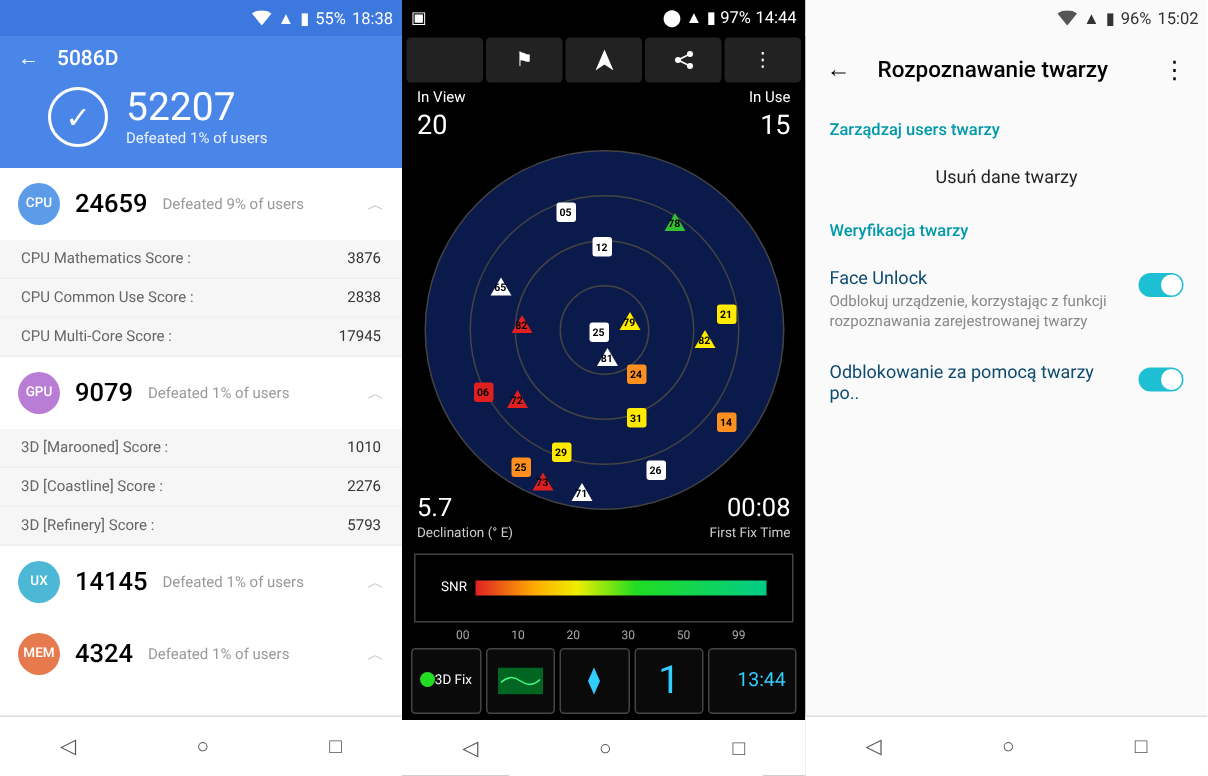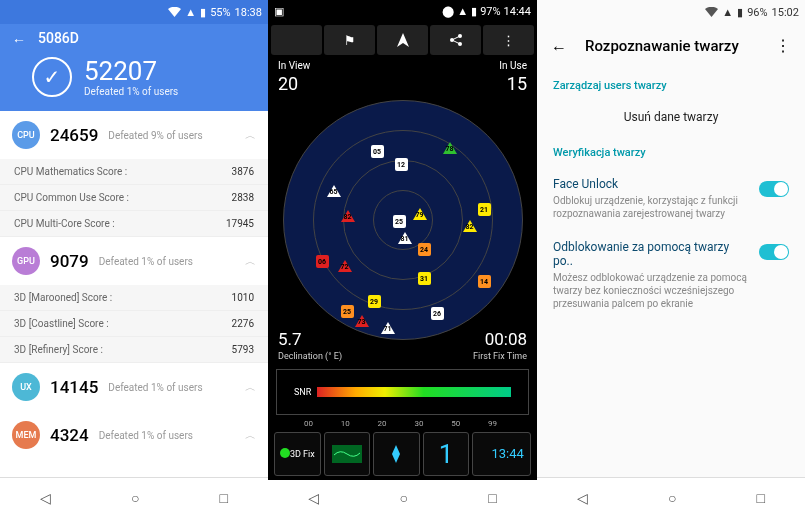--- a/index.html
+++ b/index.html
@@ -198,21 +198,21 @@
   </div>
   <div class="gps-counts">
     <span>20</span>
     <span>15</span>
   </div>
   <div class="sky" id="sky">
     <div class="sky-ring" style="width:240px;height:240px;top:0;left:0;background:#0a1a4a;"></div>
     <div class="sky-ring" style="width:180px;height:180px;top:30px;left:30px;"></div>
     <div class="sky-ring" style="width:120px;height:120px;top:60px;left:60px;"></div>
     <div class="sky-ring" style="width:60px;height:60px;top:90px;left:90px;"></div>
-  <div class="sky-sat" style="left: 88px; top: 45px; background: #ffffff;">05</div>
+  <div class="sky-sat" style="left: 88px; top: 35px; background: #ffffff;">05</div>
       <div class="sky-sat" style="left: 112px; top: 58px; background: rgb(255, 255, 255);">12</div>
       <div style="position: absolute; left: 160px; top: 42px;">
         <div class="tri" style="border-bottom-color:#30c030;position:relative;">
           <span class="tri-label">78</span>
         </div>
       </div>
       <div style="position: absolute; left: 30px; top: 85px; margin-left: 14px;">
         <div class="tri" style="border-bottom-color:#fff;position:relative;">
           <span class="tri-label">65</span>
         </div>
@@ -331,21 +331,20 @@
   <div class="set-toggle">
     <div class="set-toggle-text">
       <div class="set-toggle-title">Face Unlock</div>
       <div class="set-toggle-desc">Odblokuj urządzenie, korzystając z funkcji rozpoznawania zarejestrowanej twarzy</div>
     </div>
     <div class="toggle"></div>
   </div>
   <div class="set-toggle">
     <div class="set-toggle-text">
       <div class="set-toggle-title">Odblokowanie za pomocą twarzy po..</div>
-      <div class="set-toggle-desc">Możesz odblokować urządzenie za pomocą twarzy bez konieczności wcześniejszego przesuwania palcem po ekranie</div>
     </div>
     <div class="toggle"></div>
   </div>
   <div style="flex:1"></div>
   <div class="nav">
     <span class="nav-btn">◁</span>
     <span class="nav-btn">○</span>
     <span class="nav-btn">□</span>
   </div>
 </div>

